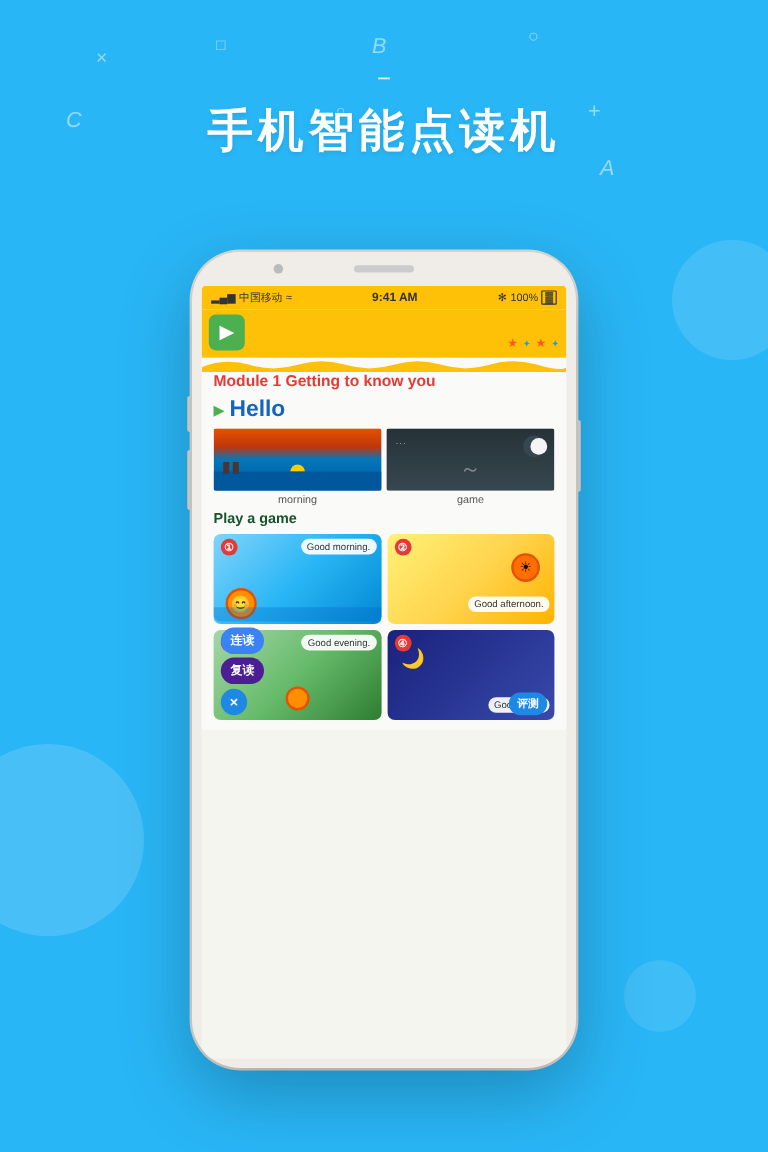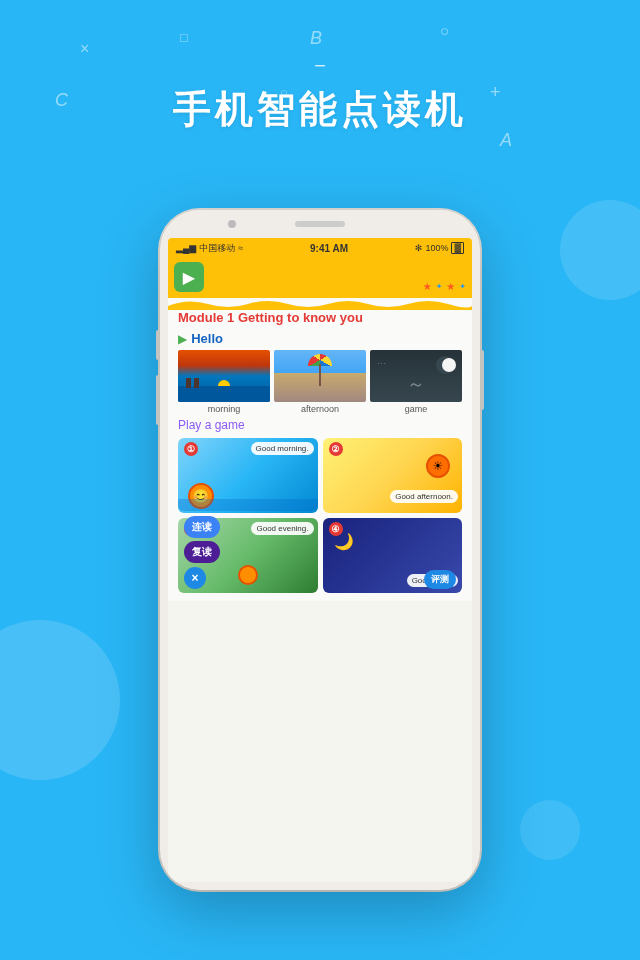--- a/index.html
+++ b/index.html
@@ -224,21 +224,21 @@
       gap: 4px;
       margin-bottom: 4px;
     }
     .play-icon {
       color: #4caf50;
       font-size: 12px;
     }
     .hello-text {
       color: #1565c0;
       font-weight: 700;
-      font-size: 13px;
+      font-size: 19px;
     }
     .look-learn {
       font-size: 12px;
       font-weight: 600;
       color: #333;
       margin-bottom: 6px;
     }
 
     
     .image-grid {
@@ -258,22 +258,22 @@
       margin-bottom: 2px;
     }
     .img-label {
       font-size: 9px;
       color: #555;
     }
 
     
     .play-game-title {
       font-size: 12px;
-      font-weight: 400;
-      color: #8b5cf6;
+      font-weight: 700;
+      color: #14532d;
       margin-bottom: 6px;
     }
 
     .game-grid {
       display: grid;
       grid-template-columns: 1fr 1fr;
       gap: 5px;
       position: relative;
     }
 
@@ -432,30 +432,20 @@
               <div style="width:100%;height:100%;background:linear-gradient(to bottom, #e65100 0%, #bf360c 30%, #0277bd 50%, #01579b 100%);position:relative;overflow:hidden;">
                 <div style="position:absolute;bottom:16px;left:50%;transform:translateX(-50%);width:12px;height:6px;background:#ffcc02;border-radius:6px 6px 0 0;"></div>
                 <div style="position:absolute;bottom:0;left:0;right:0;height:16px;background:#01579b;"></div>
                 <div style="position:absolute;bottom:14px;left:8px;width:5px;height:10px;background:#4e342e;"></div>
                 <div style="position:absolute;bottom:14px;left:16px;width:5px;height:10px;background:#4e342e;"></div>
               </div>
             </div>
             <div class="img-label">morning</div>
           </div>
 
-          <div class="img-item">
-            <div class="img-box">
-              <div style="width:100%;height:100%;background:linear-gradient(to bottom,#64b5f6 0%,#42a5f5 45%,#c8a96e 45%,#a1887f 100%);position:relative;overflow:hidden;">
-
-                <div style="position:absolute;top:4px;left:50%;transform:translateX(-50%);width:24px;height:12px;background:conic-gradient(#e53935 0 60deg,#fdd835 60deg 120deg,#1976d2 120deg 180deg,#43a047 180deg 240deg,#e53935 240deg 300deg,#fdd835 300deg 360deg);border-radius:12px 12px 0 0;"></div>
-                <div style="position:absolute;top:14px;left:50%;transform:translateX(-50%);width:2px;height:22px;background:#795548;"></div>
-              </div>
-            </div>
-            <div class="img-label">afternoon</div>
-          </div>
 
 
           <div class="img-item">
             <div class="img-box">
               <div style="width:100%;height:100%;background:linear-gradient(to bottom,#263238,#37474f);position:relative;overflow:hidden;">
                 <div style="position:absolute;top:8px;right:6px;width:14px;height:14px;border-radius:50%;background:#f5f5f5;box-shadow:-4px 0 0 2px #37474f;"></div>
                 <div style="position:absolute;top:10px;left:8px;color:#ffffff;font-size:5px;">· · ·</div>
                 <div style="position:absolute;bottom:6px;left:50%;transform:translateX(-50%);color:rgba(255,255,255,0.4);font-size:18px;">～</div>
               </div>
             </div>

